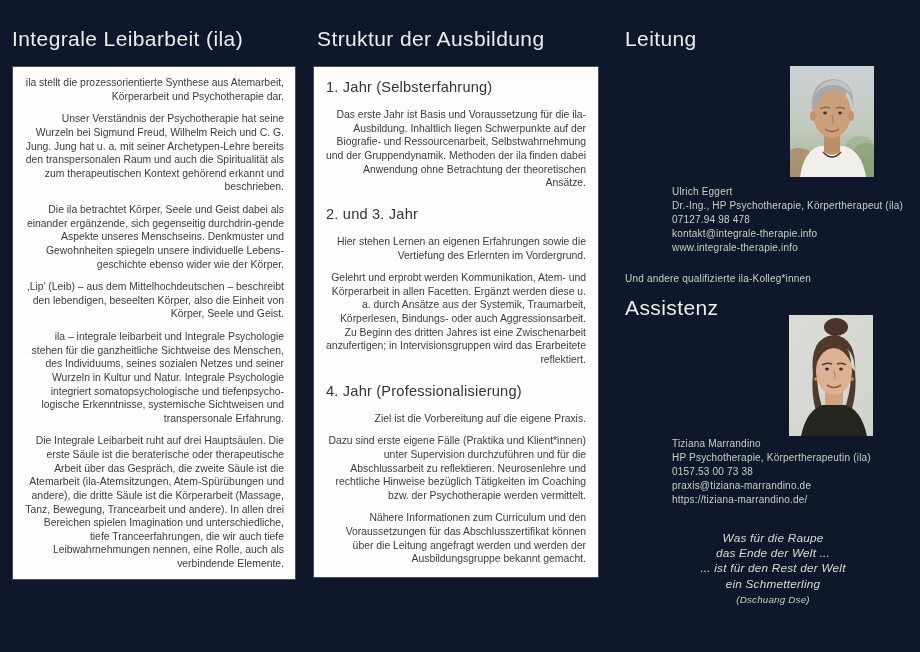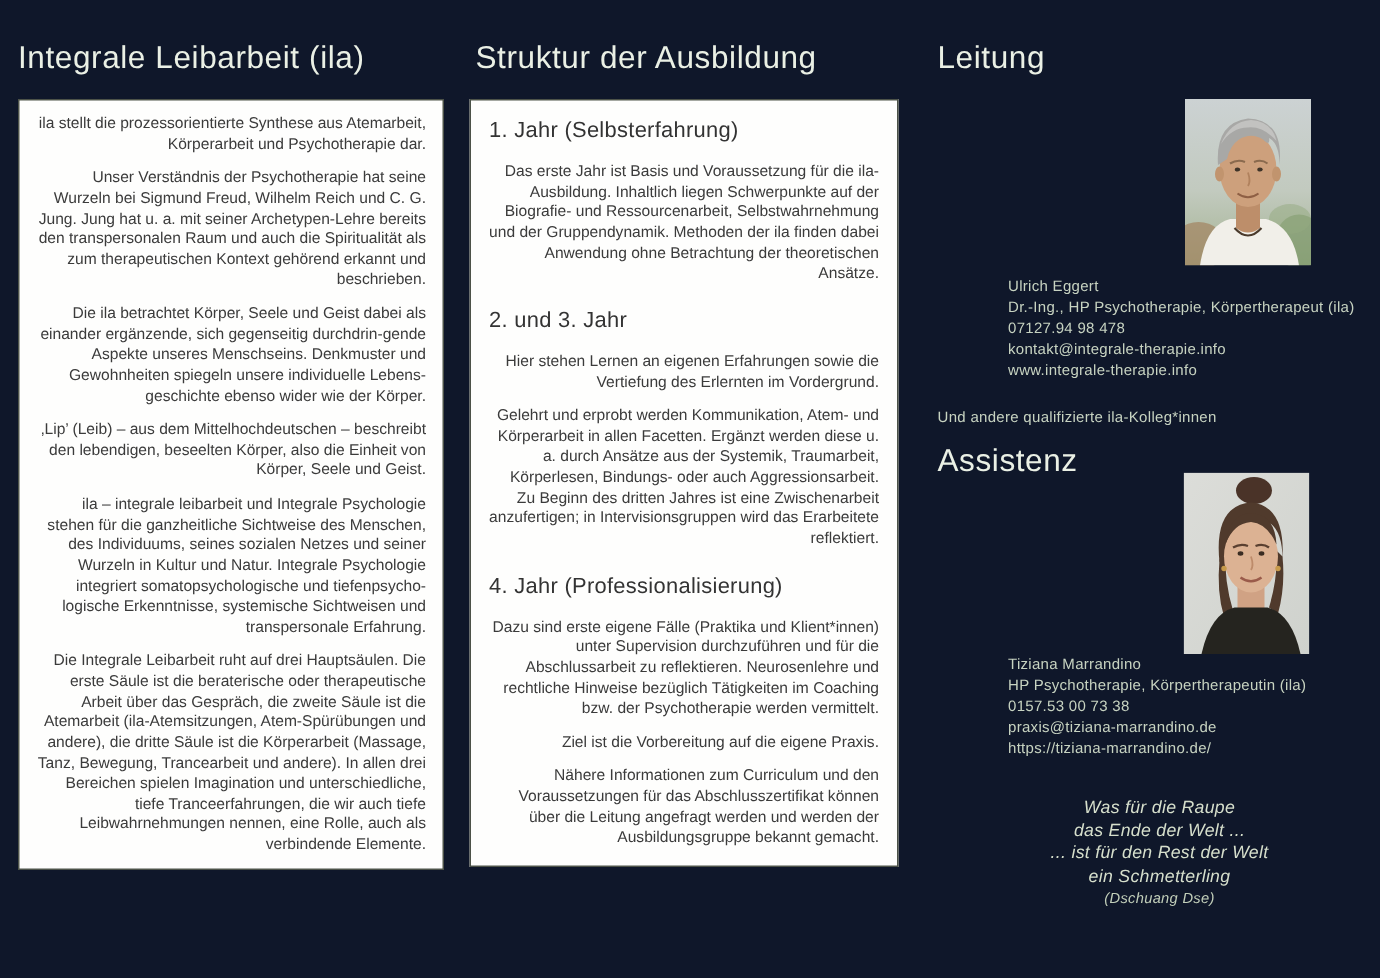--- a/index.html
+++ b/index.html
@@ -103,22 +103,22 @@
   <h1 class="col-title title-struktur">Struktur der Ausbildung</h1>
   <div class="panel panel-middle">
     <h2 class="first">1. Jahr (Selbsterfahrung)</h2>
     <p>Das erste Jahr ist Basis und Voraussetzung für die ila-Ausbildung. Inhaltlich liegen Schwerpunkte auf der Biografie- und Ressourcenarbeit, Selbstwahrnehmung und der Gruppendynamik. Methoden der ila finden dabei Anwendung ohne Betrachtung der theoretischen Ansätze.</p>
 
     <h2>2. und 3. Jahr</h2>
     <p>Hier stehen Lernen an eigenen Erfahrungen sowie die Vertiefung des Erlernten im Vordergrund.</p>
     <p>Gelehrt und erprobt werden Kommunikation, Atem- und Körperarbeit in allen Facetten. Ergänzt werden diese u. a. durch Ansätze aus der Systemik, Traumarbeit, Körperlesen, Bindungs- oder auch Aggressionsarbeit. Zu Beginn des dritten Jahres ist eine Zwischenarbeit anzufertigen; in Intervisionsgruppen wird das Erarbeitete reflektiert.</p>
 
     <h2>4. Jahr (Professionalisierung)</h2>
+    <p>Ziel ist die Vorbereitung auf die eigene Praxis.</p>
     <p>Dazu sind erste eigene Fälle (Praktika und Klient*innen) unter Supervision durchzuführen und für die Abschlussarbeit zu reflektieren. Neurosenlehre und rechtliche Hinweise bezüglich Tätigkeiten im Coaching bzw. der Psychotherapie werden vermittelt.</p>
-    <p>Ziel ist die Vorbereitung auf die eigene Praxis.</p>
     <p>Nähere Informationen zum Curriculum und den Voraussetzungen für das Abschlusszertifikat können über die Leitung angefragt werden und werden der Ausbildungsgruppe bekannt gemacht.</p>
   </div>
 
   <h1 class="col-title title-leitung">Leitung</h1>
 
   <div class="photo photo-leitung">
     <svg viewBox="0 0 84 111" preserveAspectRatio="none">
       <defs>
         <linearGradient id="mbg" x1="0" y1="0" x2="0" y2="1">
           <stop offset="0" stop-color="#ccd2d3"></stop>

